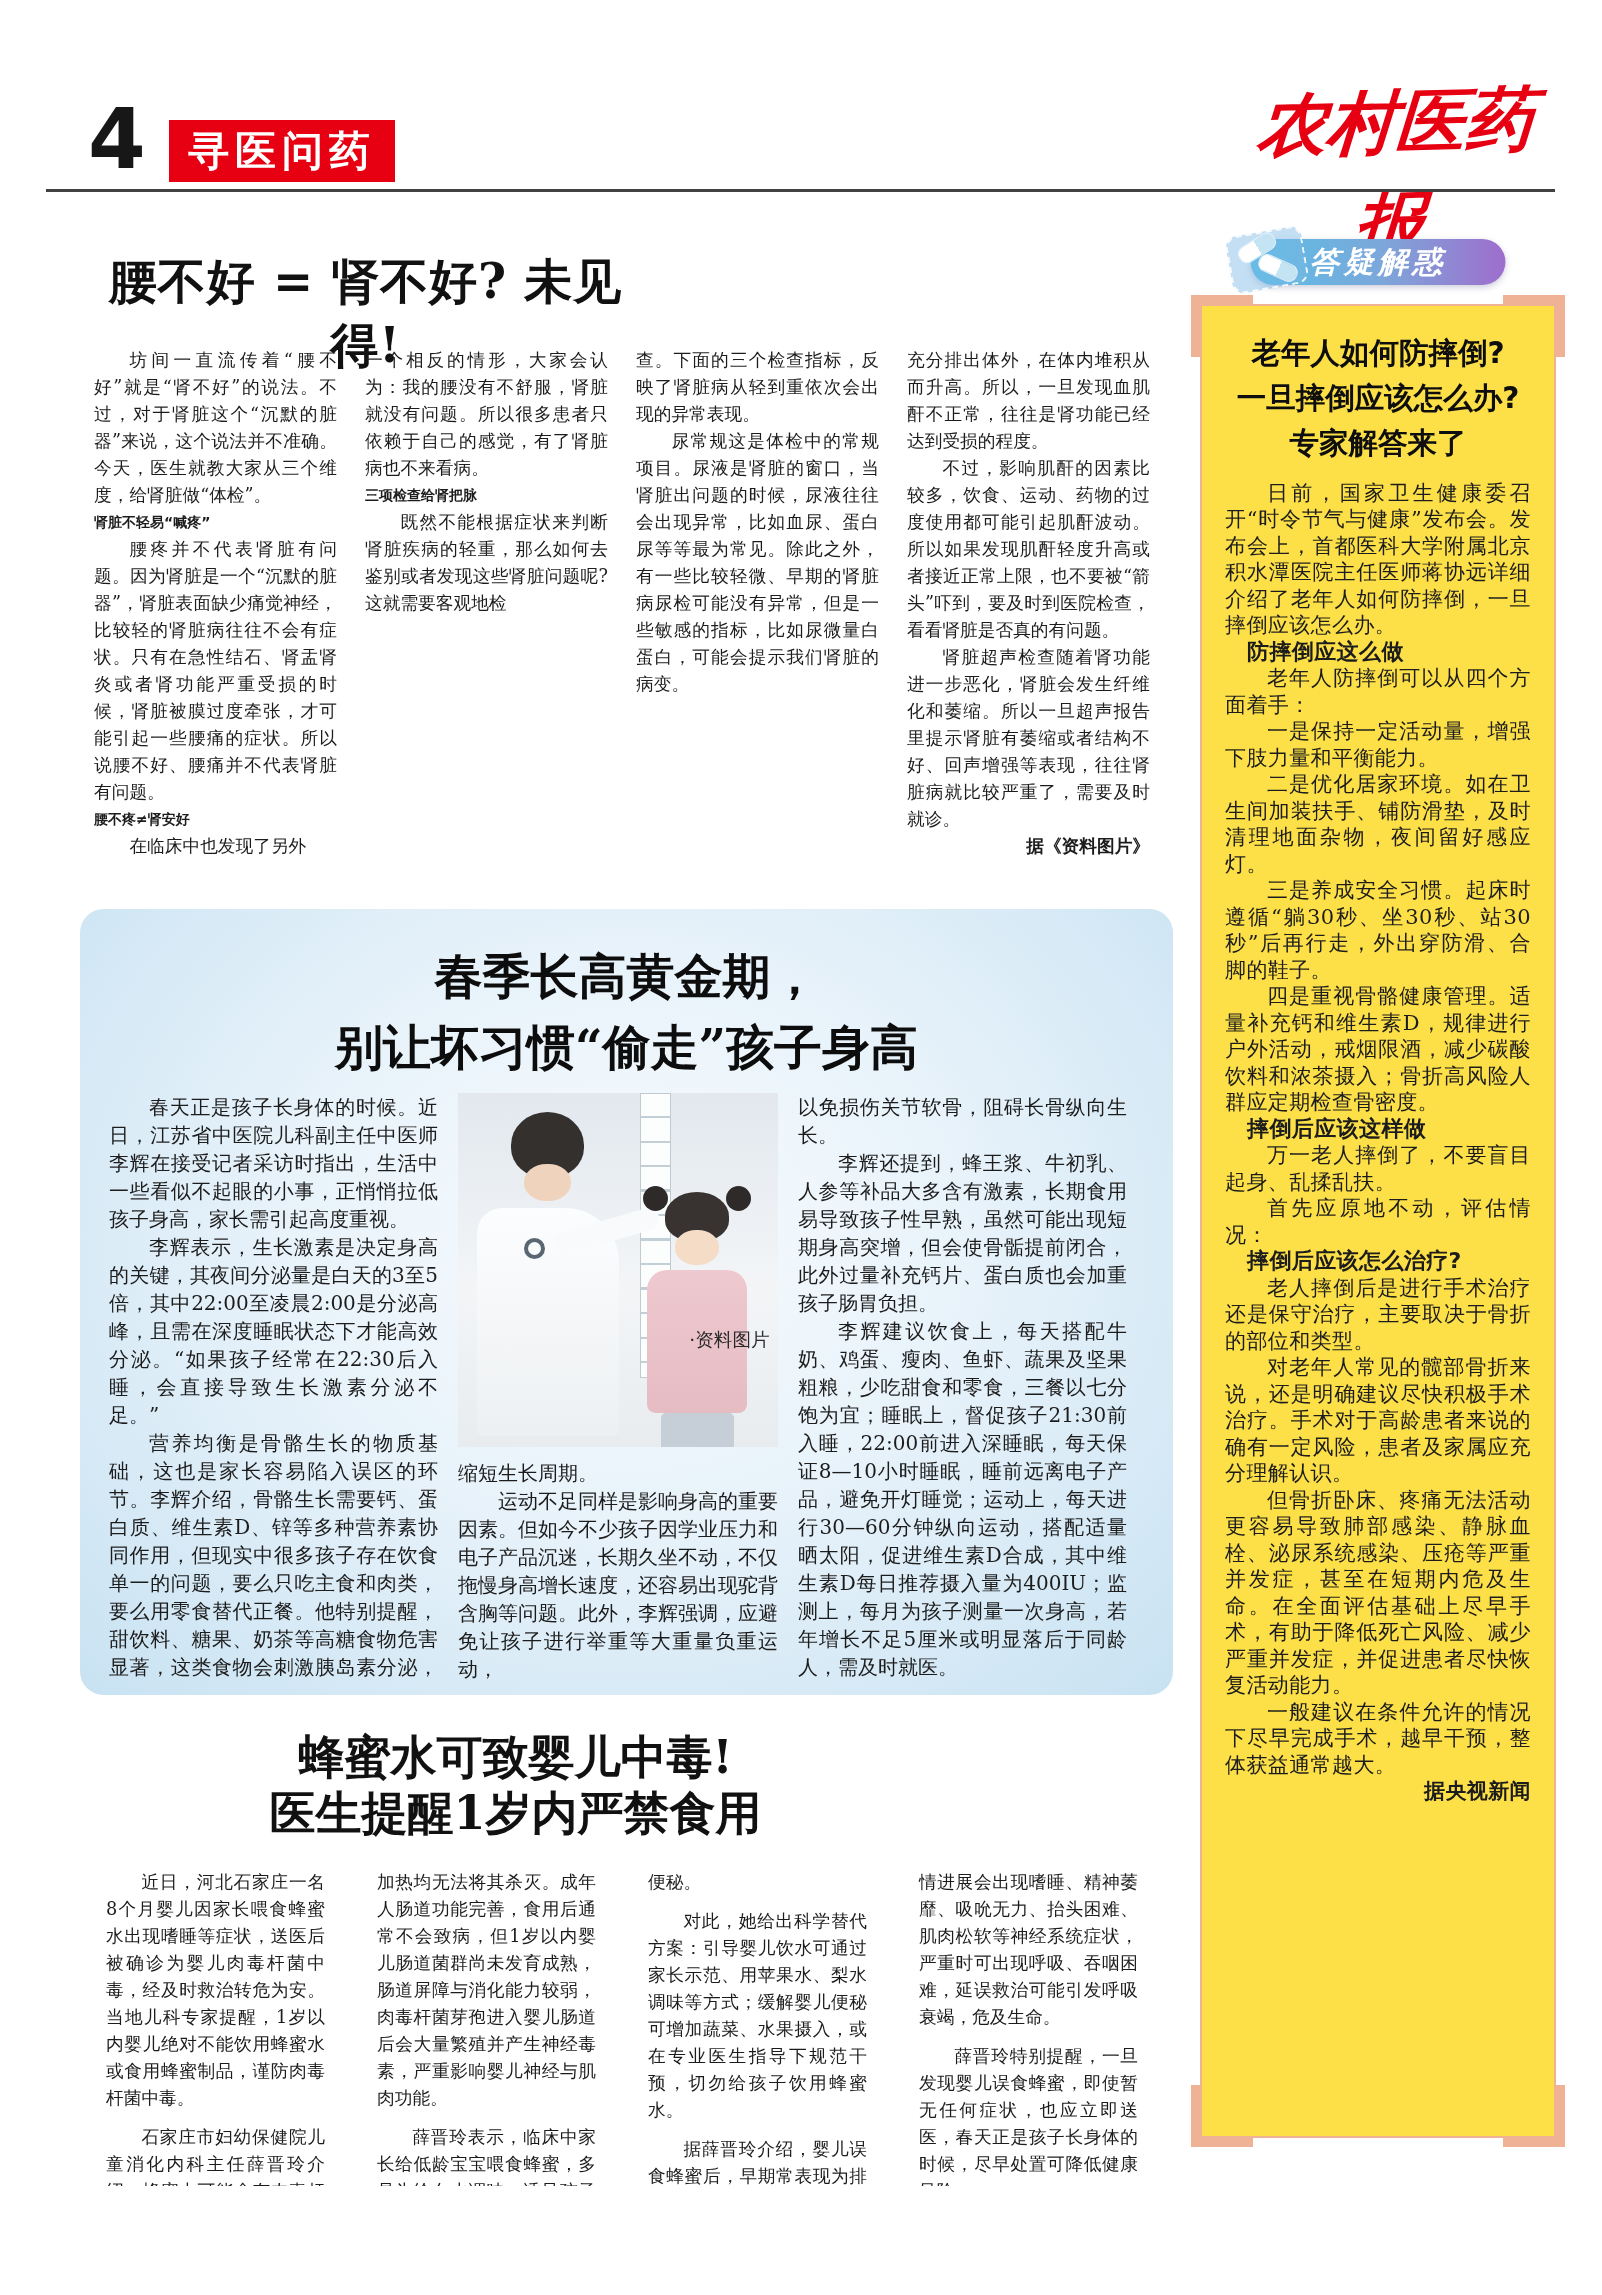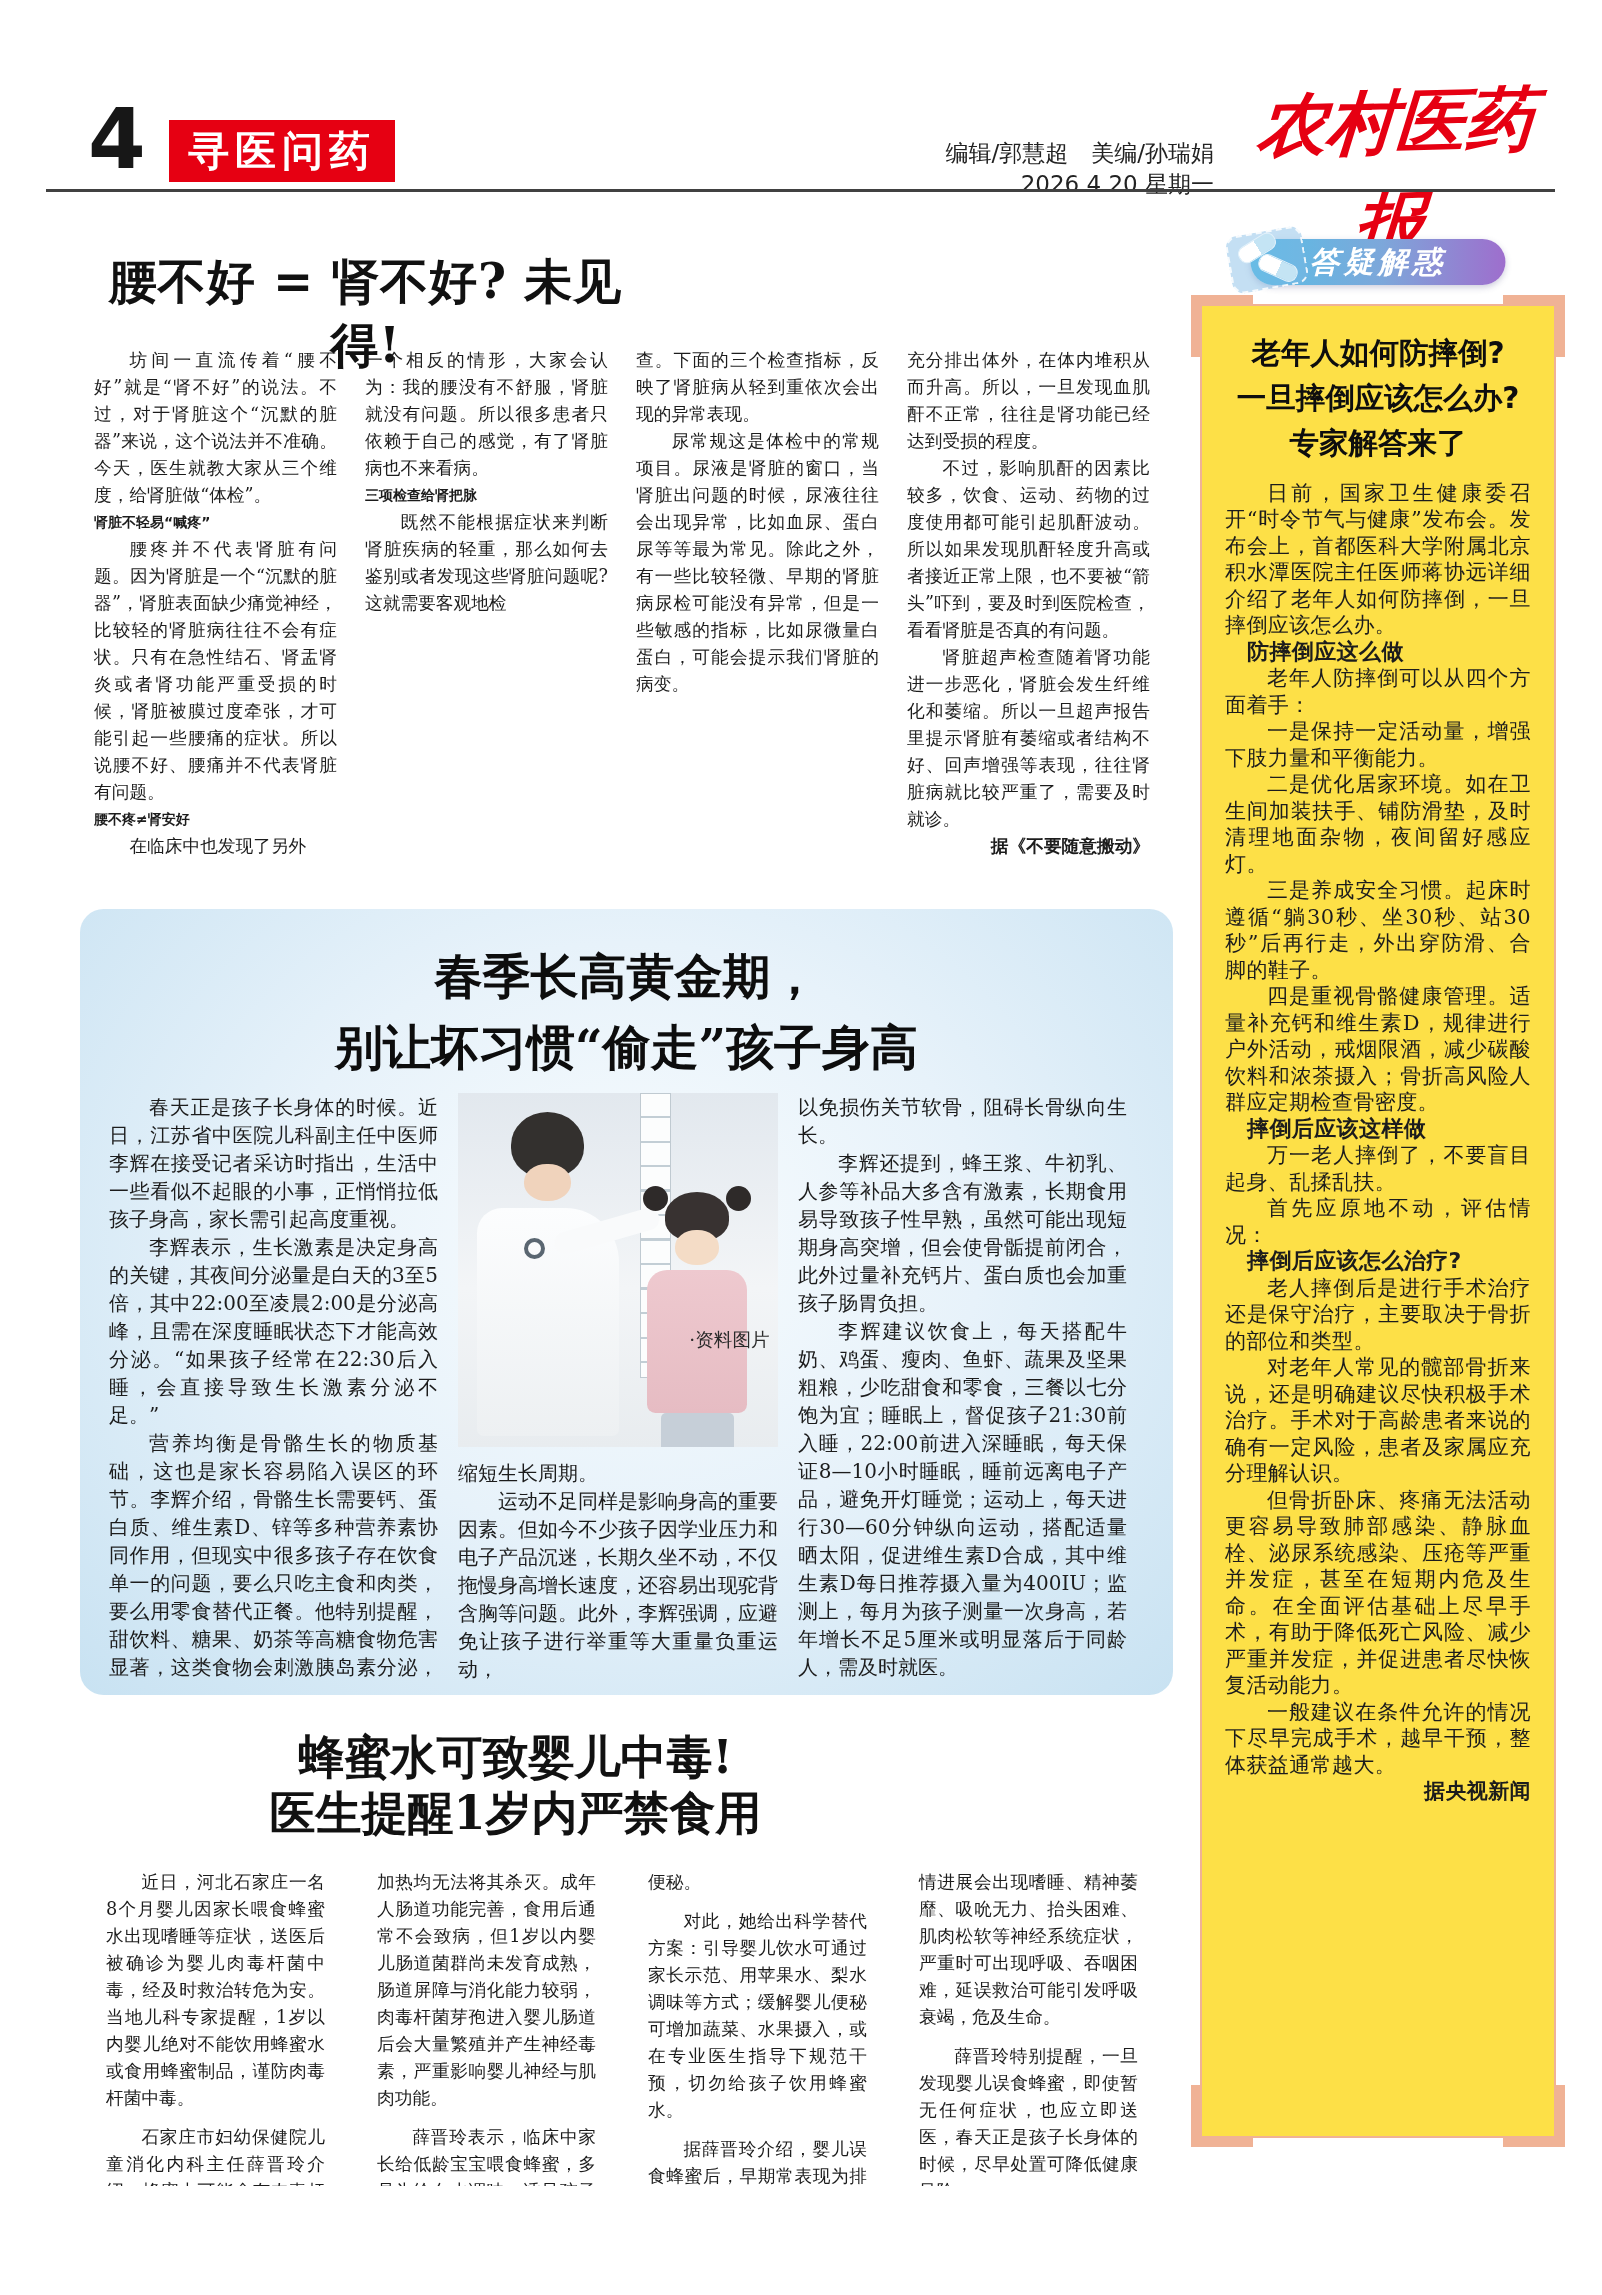--- a/index.html
+++ b/index.html
@@ -103,24 +103,20 @@
   .qa-src{font-family:"DejaVu Sans","Liberation Sans",sans-serif;font-weight:bold;
       text-align:right;text-indent:0 !important;}
 </style>
 </head>
 <body>
 
 <div id="page">
 
   <div class="page-num">4</div>
   <div class="section-badge">寻医问药</div>
-  <div class="hdr-right">
-    <div>编辑/郭慧超　美编/孙瑞娟</div>
-    <div>2026.4.20 星期一</div>
-  </div>
   <div class="masthead">农村医药报</div>
   <div class="hdr-rule"></div>
 
   <div class="a1-headline">腰不好 = 肾不好? 未见得!</div>
   <div class="a1-cols">
     <div class="acol">
       <p>坊间一直流传着“腰不好”就是“肾不好”的说法。不过，对于肾脏这个“沉默的脏器”来说，这个说法并不准确。今天，医生就教大家从三个维度，给肾脏做“体检”。</p>
       <p class="subhead">肾脏不轻易“喊疼”</p>
       <p>腰疼并不代表肾脏有问题。因为肾脏是一个“沉默的脏器”，肾脏表面缺少痛觉神经，比较轻的肾脏病往往不会有症状。只有在急性结石、肾盂肾炎或者肾功能严重受损的时候，肾脏被膜过度牵张，才可能引起一些腰痛的症状。所以说腰不好、腰痛并不代表肾脏有问题。</p>
       <p class="subhead">腰不疼≠肾安好</p>
@@ -132,21 +128,21 @@
       <p>既然不能根据症状来判断肾脏疾病的轻重，那么如何去鉴别或者发现这些肾脏问题呢? 这就需要客观地检</p>
     </div>
     <div class="acol">
       <p class="cont">查。下面的三个检查指标，反映了肾脏病从轻到重依次会出现的异常表现。</p>
       <p>尿常规这是体检中的常规项目。尿液是肾脏的窗口，当肾脏出问题的时候，尿液往往会出现异常，比如血尿、蛋白尿等等最为常见。除此之外，有一些比较轻微、早期的肾脏病尿检可能没有异常，但是一些敏感的指标，比如尿微量白蛋白，可能会提示我们肾脏的病变。</p>
     </div>
     <div class="acol">
       <p class="cont">充分排出体外，在体内堆积从而升高。所以，一旦发现血肌酐不正常，往往是肾功能已经达到受损的程度。</p>
       <p>不过，影响肌酐的因素比较多，饮食、运动、药物的过度使用都可能引起肌酐波动。所以如果发现肌酐轻度升高或者接近正常上限，也不要被“箭头”吓到，要及时到医院检查，看看肾脏是否真的有问题。</p>
       <p>肾脏超声检查随着肾功能进一步恶化，肾脏会发生纤维化和萎缩。所以一旦超声报告里提示肾脏有萎缩或者结构不好、回声增强等表现，往往肾脏病就比较严重了，需要及时就诊。</p>
-      <p class="src">据《不要随意搬动》</p>
+      <p class="src">据《资料图片》</p>
     </div>
   </div>
 
   <div class="gbox">
     <div class="g-headline">
       <div>春季长高黄金期，</div>
       <div>别让坏习惯“偷走”孩子身高</div>
     </div>
     <div class="g-cols">
       <div class="gcol gc1">

